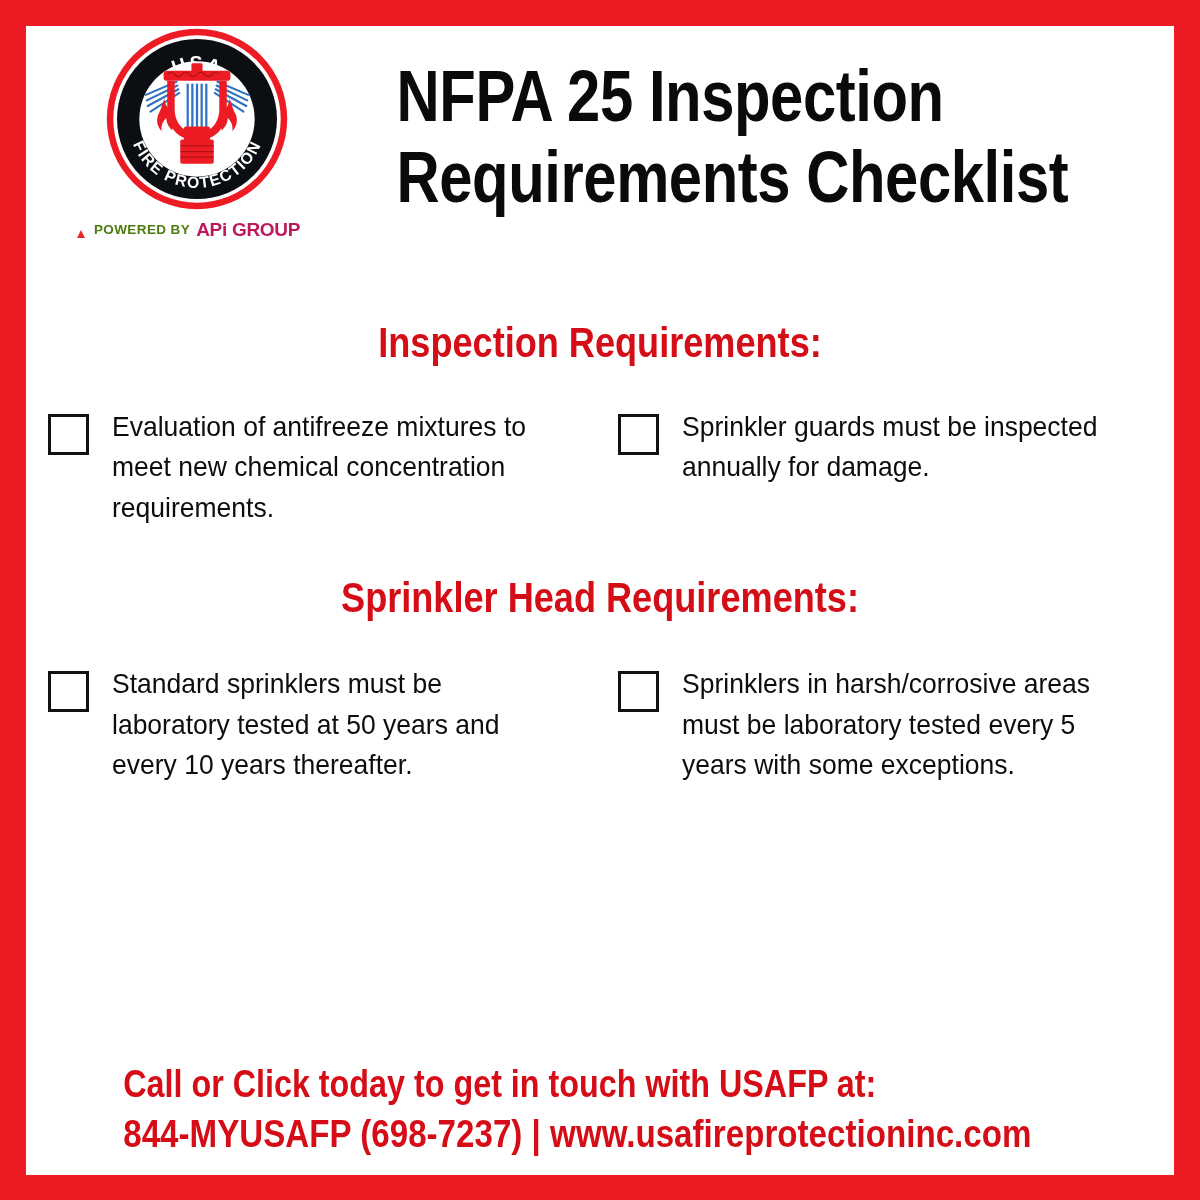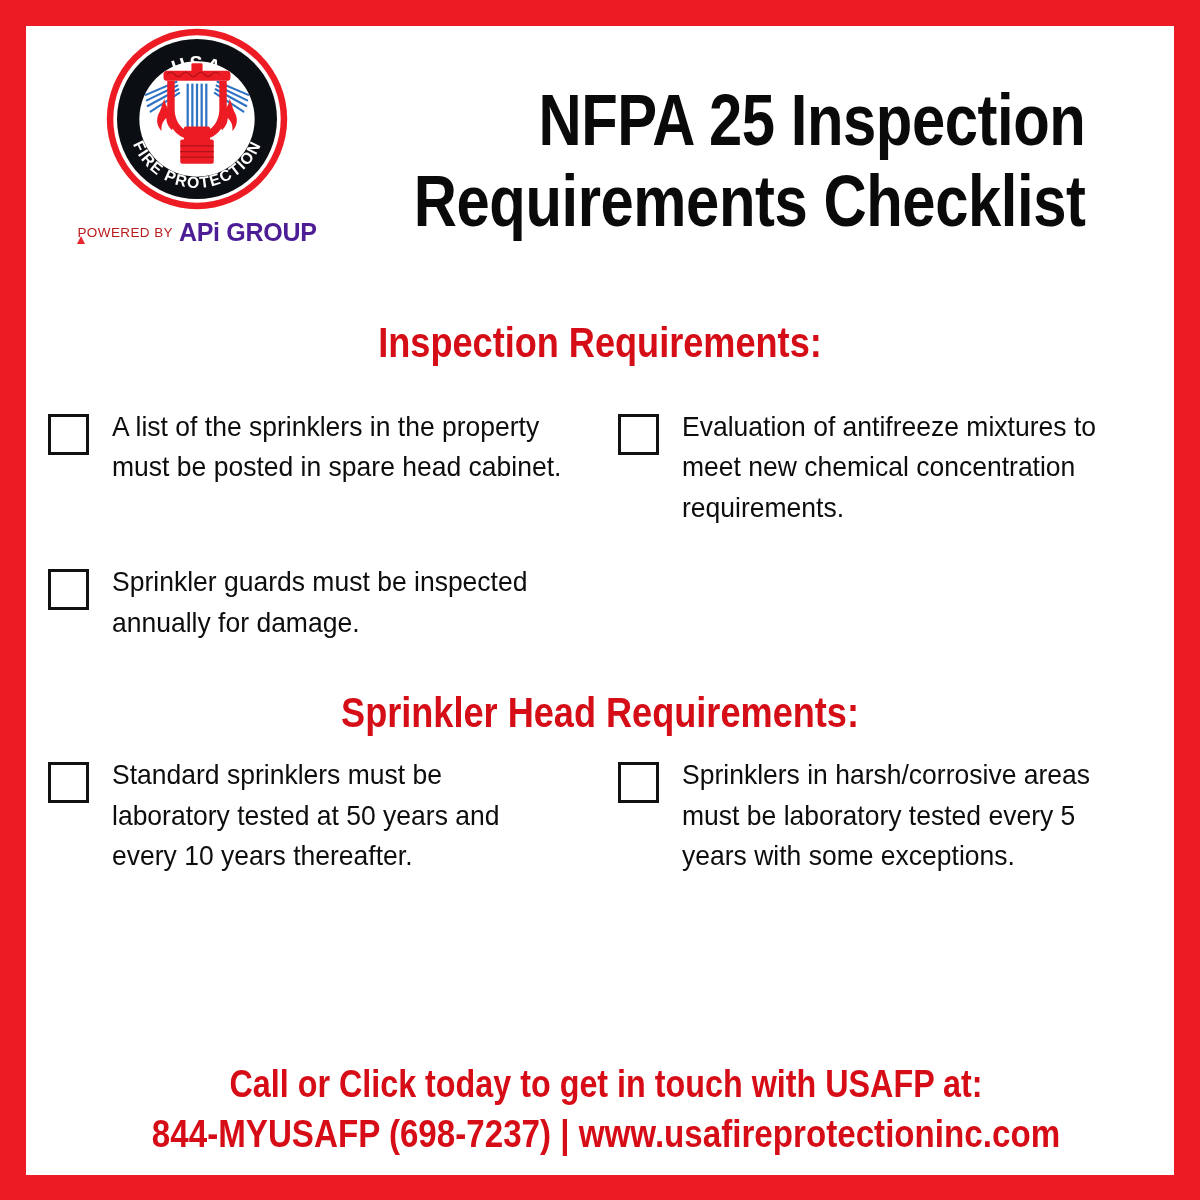--- a/index.html
+++ b/index.html
@@ -53,55 +53,54 @@
     margin-top: 8px;
     display: flex;
     align-items: center;
     justify-content: center;
     gap: 6px;
     white-space: nowrap;
   }
   .powered-by {
     font-size: 13.5px;
     letter-spacing: 0.4px;
-    color: #b91c1c;
-    font-weight: 400;
+    color: #4d7c0f;
+    font-weight: 700;
   }
   .api-group {
     display: flex;
     align-items: center;
     gap: 2px;
   }
   .api-mark {
     position: relative;
     display: inline-block;
-    font-size: 25px;
+    font-size: 19px;
     font-weight: bold;
-    color: #4c1d95;
+    color: #be185d;
     letter-spacing: -0.3px;
     line-height: 1;
   }
   .api-tri {
     position: absolute;
     left: 4.5px;
     bottom: 1px;
     width: 0;
     height: 0;
     border-left: 4.5px solid transparent;
     border-right: 4.5px solid transparent;
     border-bottom: 8px solid #E8262D;
   }
 
   .title-block {
     position: absolute;
     left: 300px;
     right: 18px;
     top: 30px;
-    text-align: right;
-    margin-top: 24px;
+    text-align: left;
   }
   .title-line {
     font-family: "Liberation Sans Narrow", "Liberation Sans", sans-serif;
     font-weight: 700;
     font-size: 72px;
     line-height: 1.12;
     color: #0a0a0a;
     letter-spacing: -0.5px;
     transform: scaleX(0.83);
     transform-origin: center center;
@@ -124,21 +123,21 @@
   .sec2-heading { margin-top: 50px; }
 
   .grid {
     display: grid;
     grid-template-columns: 548px 548px;
     column-gap: 22px;
     padding-left: 22px;
     box-sizing: border-box;
   }
   .grid-sec1 { margin-top: 42px; row-gap: 34px; }
-  .grid-sec2 { margin-top: 20px; row-gap: 30px; }
+  .grid-sec2 { margin-top: 44px; row-gap: 30px; }
 
   .item {
     display: flex;
     align-items: flex-start;
     gap: 23px;
   }
   .checkbox {
     flex: 0 0 auto;
     width: 41px;
     height: 41px;
@@ -157,21 +156,20 @@
     width: 107.5%;
     font-weight: 400;
   }
 
   
   .footer {
     position: absolute;
     left: 12px;
     right: 0;
     bottom: 16px;
-    text-align: center;
     color: #D60D16;
   }
   .footer-line {
     font-family: "Liberation Sans Narrow", "Liberation Sans", sans-serif;
     font-weight: 700;
     font-size: 38px;
     line-height: 1.28;
     transform: scaleX(0.85);
     white-space: nowrap;
     letter-spacing: 0px;
@@ -259,24 +257,20 @@
         <div class="title-line">NFPA 25 Inspection</div>
         <div class="title-line">Requirements Checklist</div>
       </div>
     </div>
 
     <div class="section-heading sec1-heading">Inspection Requirements:</div>
 
     <div class="grid grid-sec1">
       <div class="item">
         <div class="checkbox"></div>
-        <div class="item-text">A list of the sprinklers in the property must be posted in spare head cabinet.</div>
-      </div>
-      <div class="item">
-        <div class="checkbox"></div>
         <div class="item-text">Evaluation of antifreeze mixtures to meet new chemical concentration requirements.</div>
       </div>
       <div class="item">
         <div class="checkbox"></div>
         <div class="item-text">Sprinkler guards must be inspected annually for damage.</div>
       </div>
     </div>
 
     <div class="section-heading sec2-heading">Sprinkler Head Requirements:</div>
 

